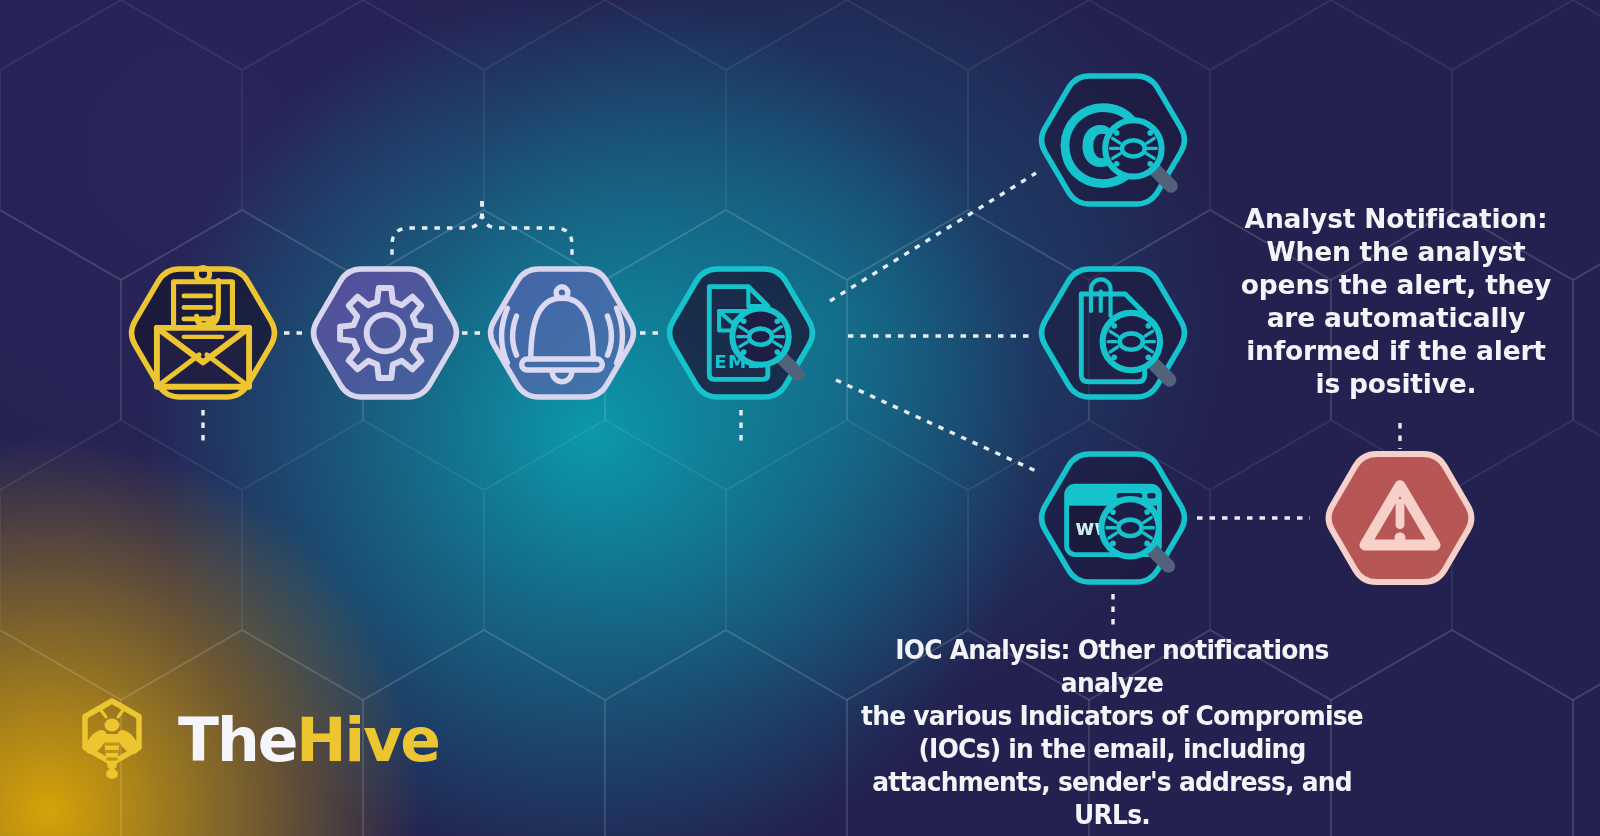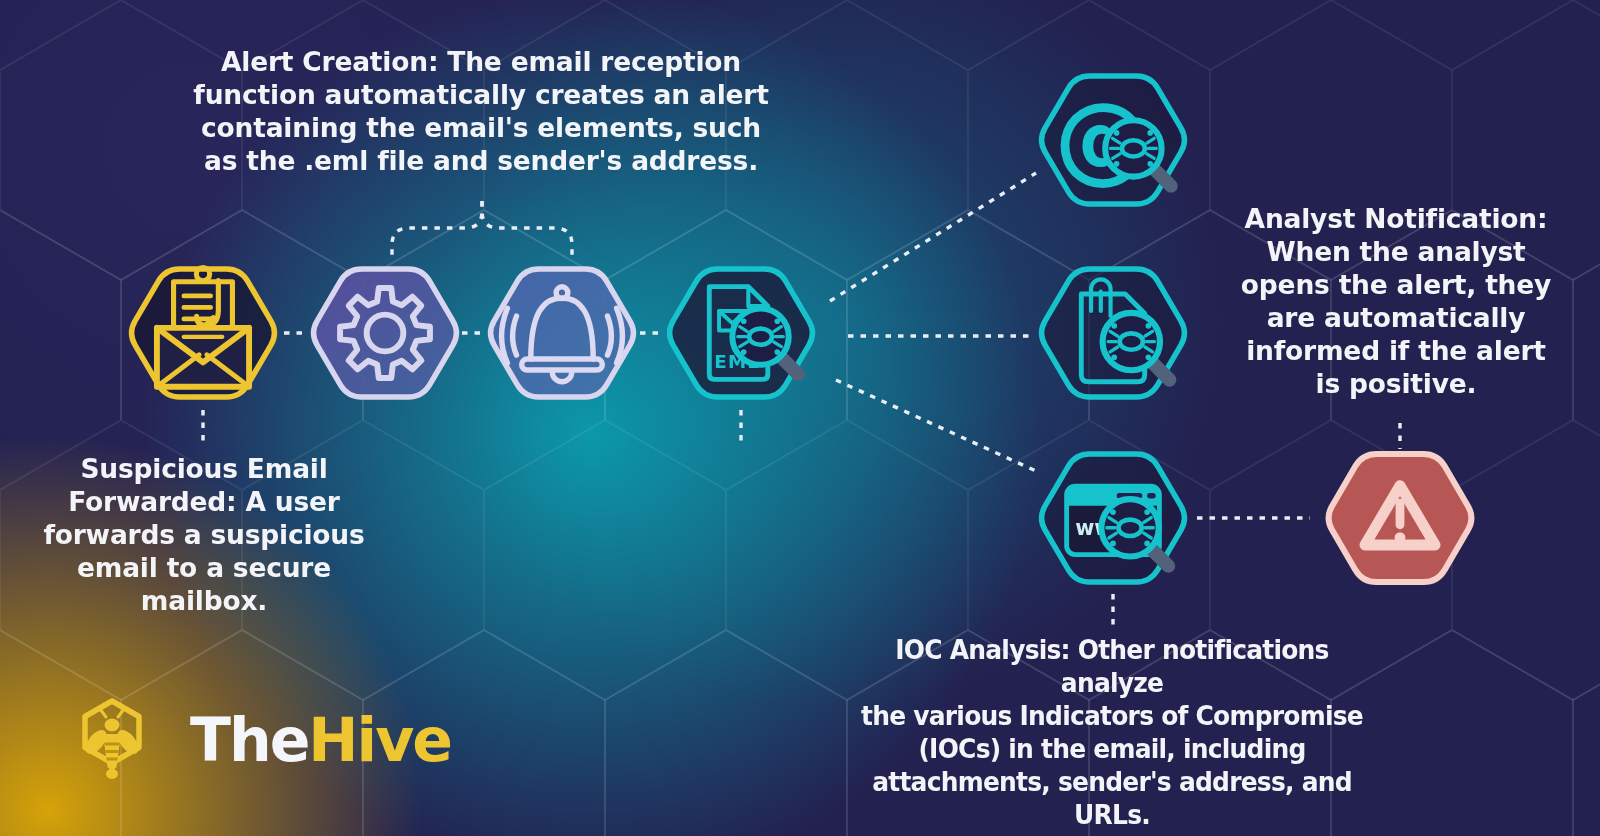--- a/index.html
+++ b/index.html
@@ -13,21 +13,21 @@
       radial-gradient(circle 520px at 52% 38%, rgba(12,140,165,0.45), rgba(12,140,165,0) 75%),
       radial-gradient(circle 700px at 12% 18%, rgba(45,42,100,0.5), rgba(45,42,100,0) 75%);
   }
   .layer{position:absolute;left:0;top:0;width:1600px;height:836px;}
   .caption{
     position:absolute;color:#f3f4f8;font-weight:bold;text-align:center;
     font-size:26.5px;line-height:33px;white-space:pre-line;letter-spacing:-0.2px;
     transform:translateX(-50%);
   }
   .caption.condensed{font-size:26px;letter-spacing:-0.8px;transform:translateX(-50%) scaleX(0.96);}
-  .logo{position:absolute;left:62px;top:694px;display:flex;align-items:center;gap:28px;}
+  .logo{position:absolute;left:62px;top:694px;display:flex;align-items:center;gap:16px;}
   .logo-text{font-size:60px;font-weight:bold;letter-spacing:-2px;line-height:80px;}
   .logo-the{color:#f4f6fb;}
   .logo-hive{color:#ecc531;}
 </style>
 </head>
 <body>
 
 <div class="stage">
 
   <svg class="layer" width="1600" height="836">
@@ -164,29 +164,20 @@
     <g transform="translate(1400,518)">
       <use href="#hexshape" fill="#b75755" stroke="#f8d0ca" stroke-width="6" stroke-linejoin="round"></use>
       <g transform="scale(1.35)" stroke="#f8d0ca" fill="none" stroke-linejoin="round" stroke-linecap="round">
         <path d="M0,-24 L26,20 H-26 Z" stroke-width="8"></path>
         <line x1="0" y1="-11" x2="0" y2="5" stroke-width="6.5"></line>
         <circle cx="0" cy="14.5" r="4" fill="#f8d0ca" stroke="none"></circle>
       </g>
     </g>
   </svg>
 
-  <div class="caption" style="left:481px;top:45px;width:620px;">Alert Creation: The email reception
-function automatically creates an alert
-containing the email's elements, such
-as the .eml file and sender's address.</div>
-  <div class="caption" style="left:204px;top:452px;width:360px;">Suspicious Email
-Forwarded: A user
-forwards a suspicious
-email to a secure
-mailbox.</div>
   <div class="caption" style="left:1396px;top:202px;width:380px;">Analyst Notification:
 When the analyst
 opens the alert, they
 are automatically
 informed if the alert
 is positive.</div>
   <div class="caption condensed" style="left:1112px;top:634px;width:540px;">IOC Analysis: Other notifications analyze
 the various Indicators of Compromise
 (IOCs) in the email, including
 attachments, sender's address, and URLs.</div>

